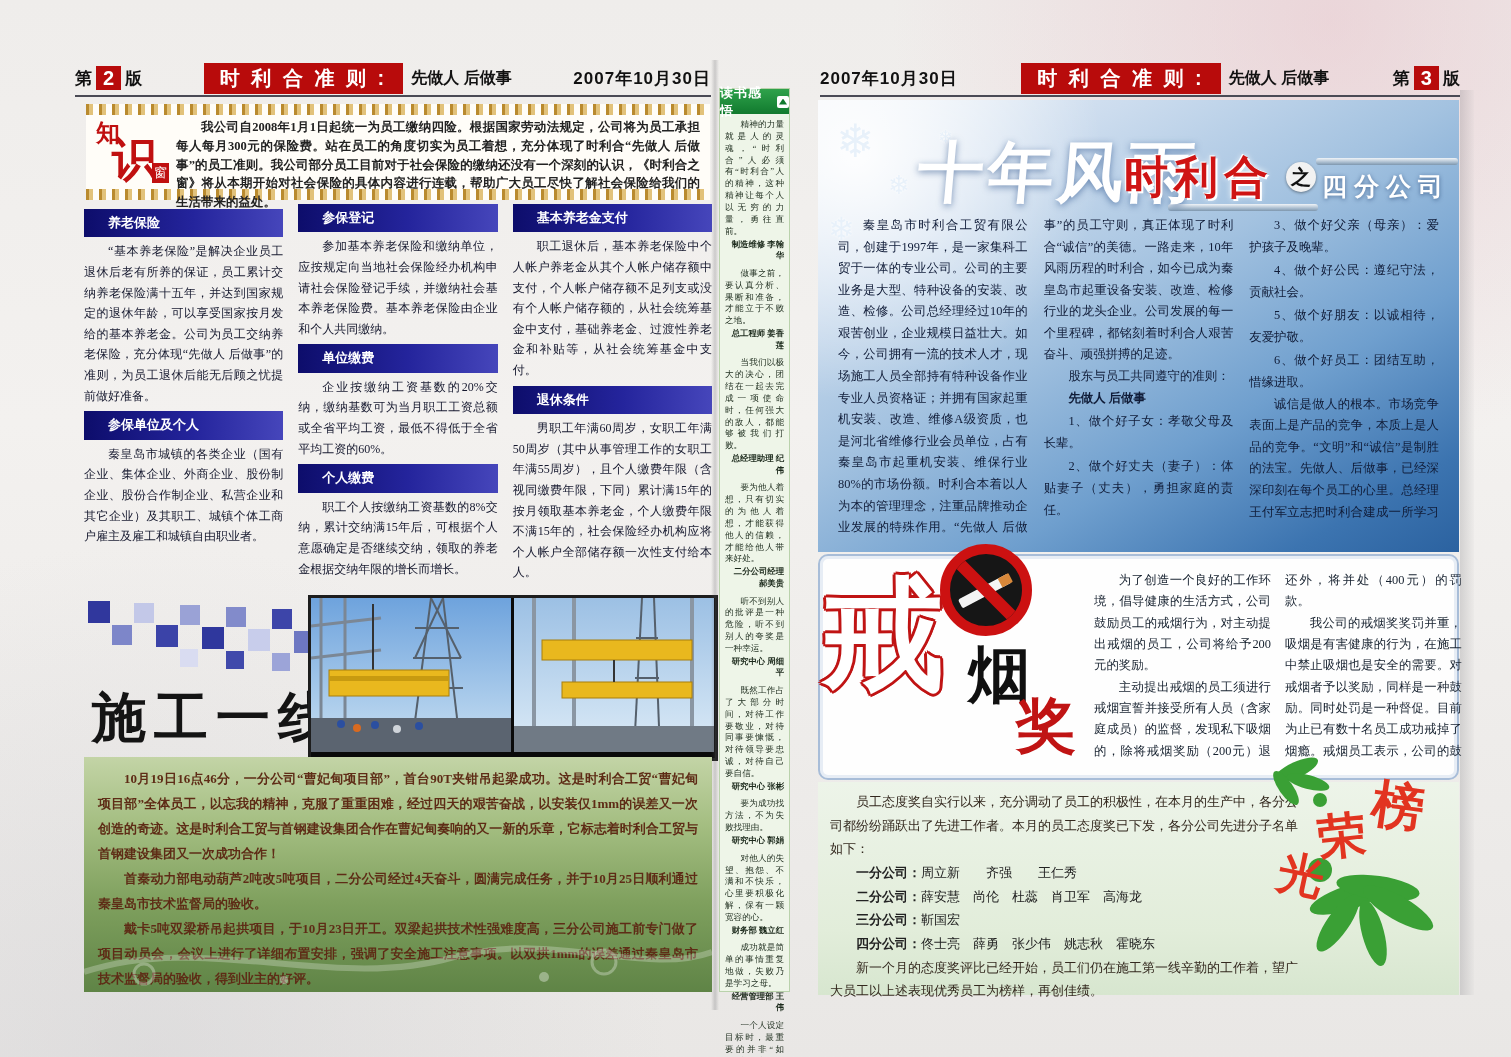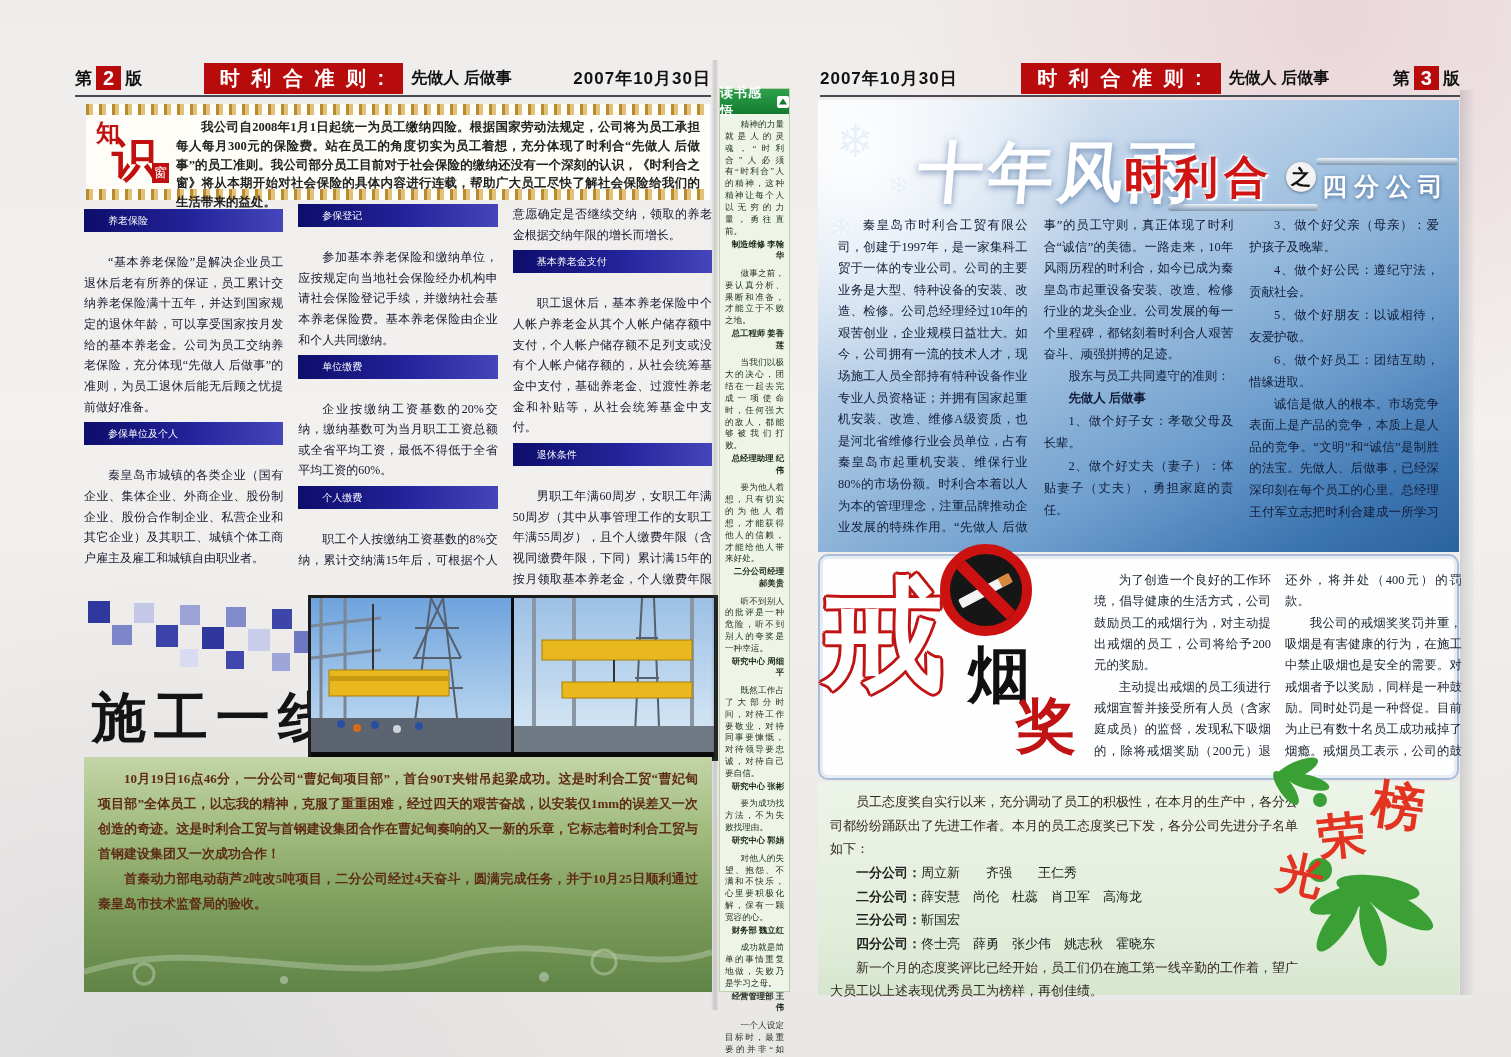--- a/index.html
+++ b/index.html
@@ -27,22 +27,22 @@
   .kbox .inner{display:flex;height:74px;}
   .klogo{width:88px;position:relative;flex:none;}
   .klogo .c1{position:absolute;left:10px;top:2px;color:#c01010;font-weight:bold;font-size:24px;}
   .klogo .c2{position:absolute;left:26px;top:14px;color:#c01010;font-weight:bold;font-size:46px;}
   .klogo .c3{position:absolute;left:66px;top:48px;background:#c01010;color:#fff;font-size:13px;padding:1px 2px;}
   .kbody{flex:1;font-size:12.5px;line-height:1.5;text-align:justify;color:#222;padding:3px 10px 0 2px;text-indent:2em;font-weight:bold;}
 
   
   .lcols{left:84px;top:204px;width:628px;height:386px;column-count:3;column-gap:15px;
          column-fill:auto;overflow:hidden;font-size:12px;line-height:1.72;color:#15182e;}
-  .lcols h4{margin:5px 0 20px;break-after:avoid;background:linear-gradient(90deg,#0d0d6b 0%,#24249c 55%,#4646bb 100%);
-            color:#fff;font-family:"Liberation Sans",sans-serif;font-size:10px;padding:3px 6px 3px 24px;font-weight:normal;}
+  .lcols h4{margin:5px 0 4px;break-after:avoid;background:linear-gradient(90deg,#0d0d6b 0%,#24249c 55%,#4646bb 100%);
+            color:#fff;font-family:"Liberation Sans",sans-serif;font-size:13px;padding:3px 6px 3px 24px;font-weight:bold;}
   .lcols p{margin:0;text-indent:2em;text-align:justify;}
 
   
   .cons-title{left:92px;top:682px;font-size:54px;font-weight:900;color:#141414;letter-spacing:8px;
               font-family:"Liberation Serif",serif;}
   .photo-frame{top:595px;height:160px;border:3px solid #1d1d1d;background:#0a0a0a;display:flex;gap:3px;}
   .greenbox{left:84px;top:757px;width:628px;height:235px;overflow:hidden;
             background:linear-gradient(180deg,#c3d4a6 0%,#a3bd80 30%,#7fa05e 62%,#5f8446 100%);}
   .greenbox .txt{padding:10px 14px 0 14px;font-size:13px;line-height:1.92;color:#5e2c16;font-weight:bold;text-align:justify;}
   .greenbox p{margin:0;text-indent:2em;}
@@ -241,20 +241,21 @@
     <rect x="48" y="84" width="130" height="16" fill="#e9b81e" stroke="#a87f0c"></rect>
     <rect x="0" y="128" width="200" height="26" fill="#707a85"></rect>
     <line x1="100" y1="62" x2="100" y2="84" stroke="#333" stroke-width="2"></line>
   </svg>
 </div>
 
 <div class="abs greenbox">
   <div class="txt">
     <p>10月19日16点46分，一分公司“曹妃甸项目部”，首台90T夹钳吊起梁成功。这是时利合工贸“曹妃甸项目部”全体员工，以忘我的精神，克服了重重困难，经过四天的艰苦奋战，以安装仅1mm的误差又一次创造的奇迹。这是时利合工贸与首钢建设集团合作在曹妃甸奏响的又一新的乐章，它标志着时利合工贸与首钢建设集团又一次成功合作！</p>
     <p>首秦动力部电动葫芦2吨改5吨项目，二分公司经过4天奋斗，圆满完成任务，并于10月25日顺利通过秦皇岛市技术监督局的验收。</p>
+    <p>戴卡5吨双梁桥吊起拱项目，于10月23日开工。双梁起拱技术性强难度高，三分公司施工前专门做了项目动员会，会议上进行了详细布置安排，强调了安全施工注意事项。以双拱1mm的误差通过秦皇岛市技术监督局的验收，得到业主的好评。</p>
   </div>
   <svg class="swirl" viewBox="0 0 628 70">
     <path d="M0,50 C120,10 250,70 370,35 C470,8 560,55 628,30" fill="none" stroke="#ffffff" stroke-width="6" opacity="0.5"></path>
     <circle cx="60" cy="52" r="10" fill="none" stroke="#fff" stroke-width="3" opacity="0.6"></circle>
     <circle cx="520" cy="40" r="12" fill="none" stroke="#fff" stroke-width="3" opacity="0.6"></circle>
     <circle cx="460" cy="55" r="5" fill="#fff" opacity="0.7"></circle>
       <circle cx="200" cy="58" r="4" fill="#fff" opacity="0.7"></circle>
   </svg>
 </div>
 

